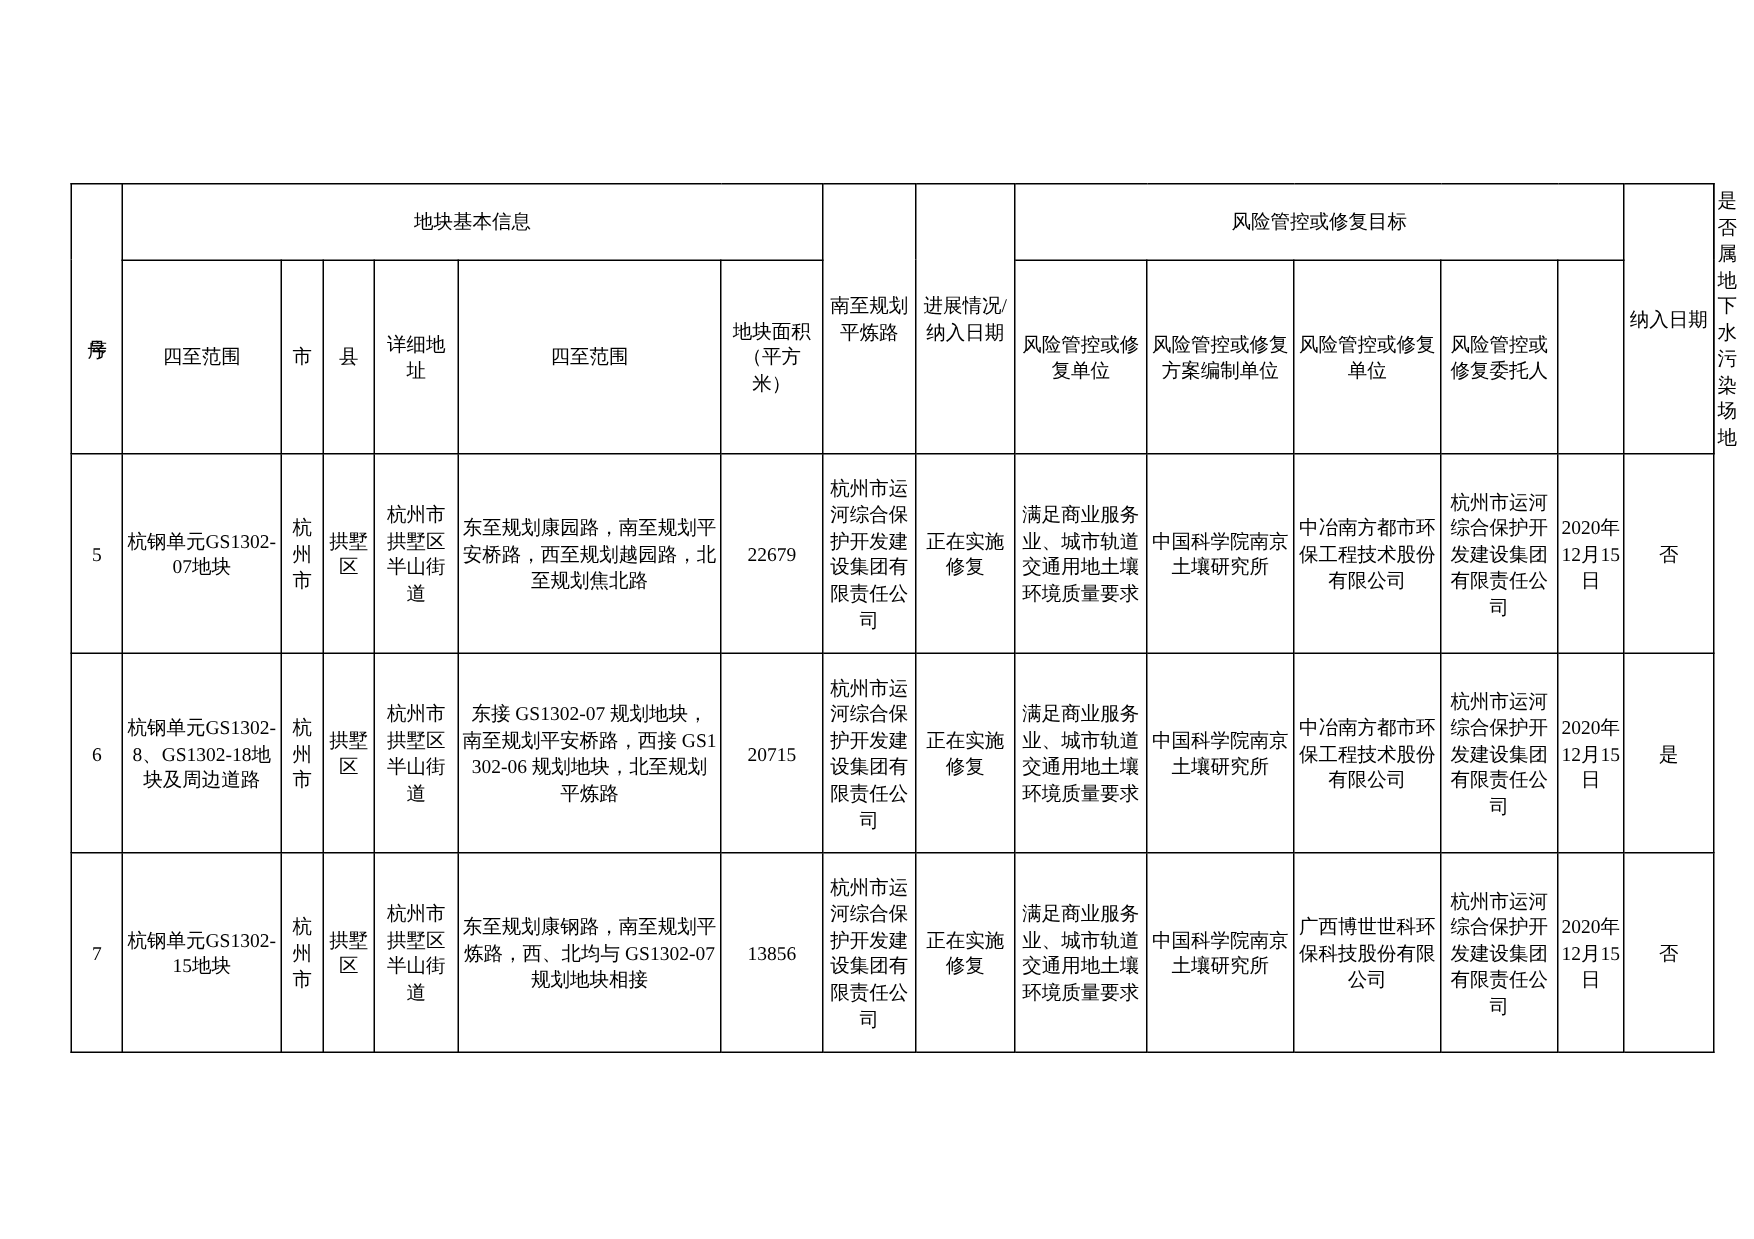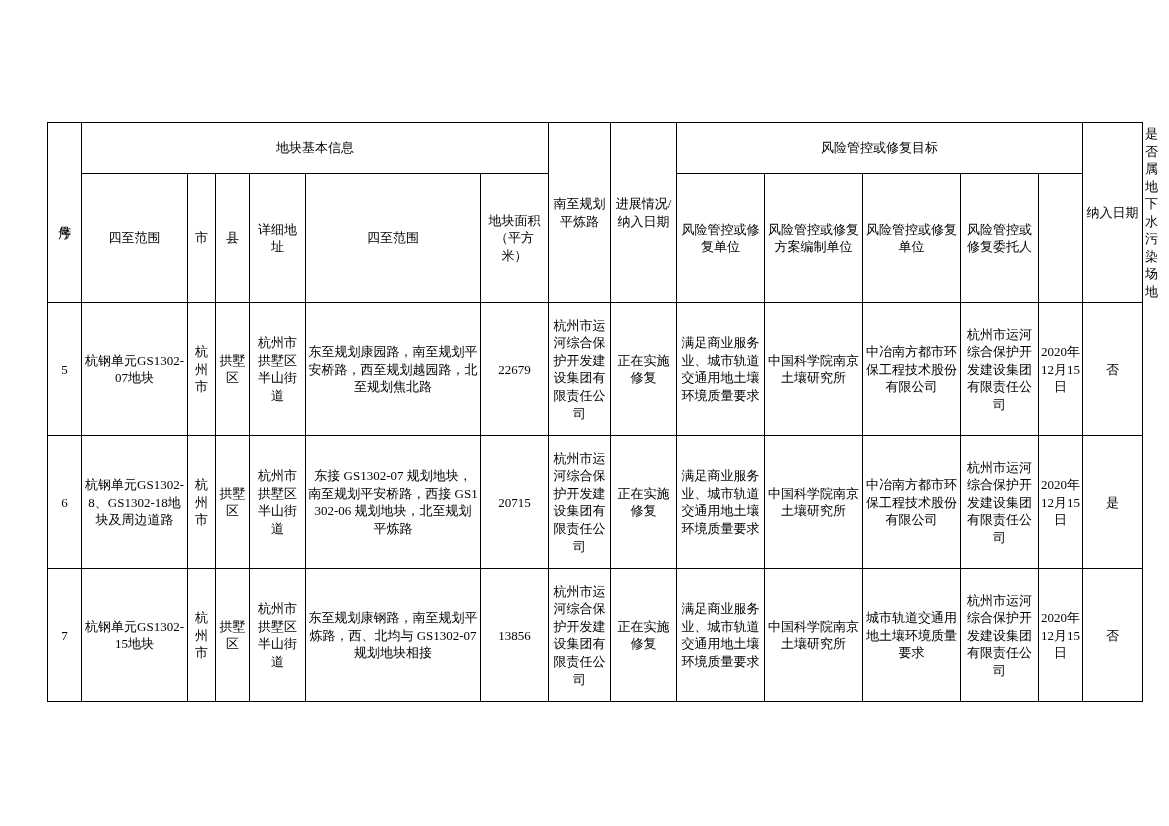--- a/index.html
+++ b/index.html
@@ -176,21 +176,21 @@
           <td class="cell-sm">杭钢单元GS1302-15地块</td>
           <td class="narrow-vert">杭州市</td>
           <td class="narrow-vert">拱墅区</td>
           <td class="cell-sm">杭州市拱墅区半山街道</td>
           <td class="cell-sm">东至规划康钢路，南至规划平炼路，西、北均与 GS1302-07 规划地块相接</td>
           <td class="cell-num">13856</td>
           <td class="cell-xs">杭州市运河综合保护开发建设集团有限责任公司</td>
           <td class="cell-sm">正在实施修复</td>
           <td class="cell-xs">满足商业服务业、城市轨道交通用地土壤环境质量要求</td>
           <td class="cell-sm">中国科学院南京土壤研究所</td>
-          <td class="cell-sm">城市轨道交通用地土壤环境质量要求</td>
+          <td class="cell-sm">广西博世世科环保科技股份有限公司</td>
           <td class="cell-xs">杭州市运河综合保护开发建设集团有限责任公司</td>
           <td class="cell-xs">2020年12月15日</td>
           <td class="cell-sm">否</td>
         </tr>
       </tbody>
     </table>
   </div>
 </div>
 
 </body></html>

